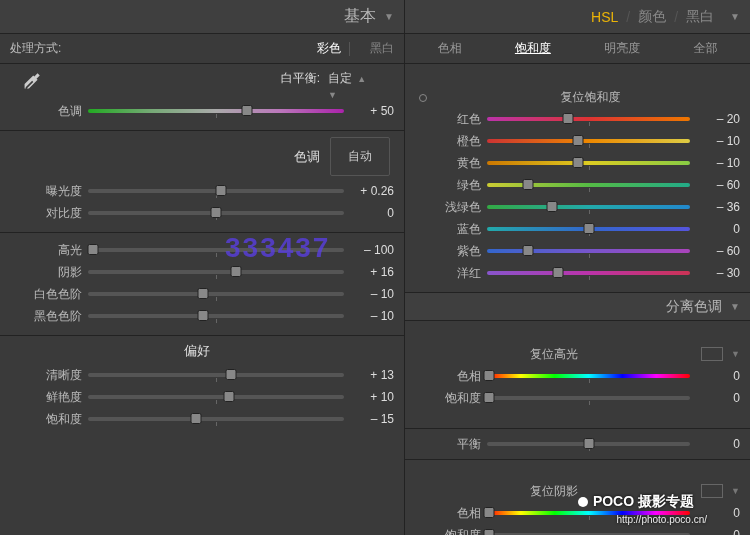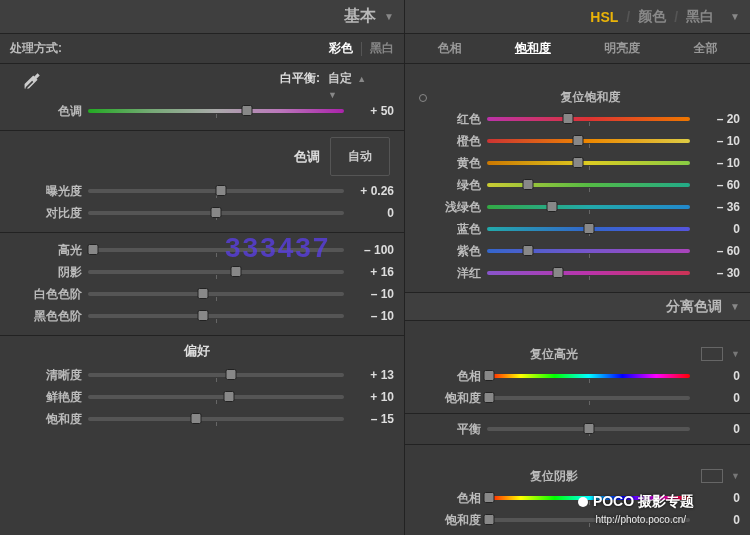--- a/index.html
+++ b/index.html
@@ -1,31 +1,31 @@
 <!DOCTYPE html>
 <html><head>
 <meta charset="utf-8">
 <style>
   * { box-sizing: border-box; margin: 0; padding: 0; font-family: "Microsoft YaHei", sans-serif; }
   body { background: #3a3a3a; color: #ccc; font-size: 12px; width: 750px; height: 535px; overflow: hidden; position: relative; }
-  .app { display: flex; height: 535px; font-weight: bold; }
+  .app { display: flex; height: 535px; }
   .left { width: 405px; border-right: 1px solid #222; }
   .right { width: 345px; }
   .panel-header {
     height: 34px; display: flex; align-items: center; justify-content: flex-end;
     padding: 0 10px; background: #3f3f3f; border-bottom: 1px solid #222;
     color: #b8b8b8; font-size: 16px;
   }
   .panel-header .tri { margin-left: 8px; color: #888; font-size: 10px; }
   .hsl-header { justify-content: flex-end; gap: 8px; color: #888; font-size: 14px; }
   .hsl-header .active { color: #eab308; }
   .hsl-header .sep { color: #555; }
   .subbar { display: flex; align-items: center; height: 30px; padding: 0 10px; border-bottom: 1px solid #222; }
   .subbar .lbl { color: #bbb; flex: 1; }
-  .subbar .opt { color: #888; margin-left: 0; cursor: pointer; }
+  .subbar .opt { color: #888; margin-left: 12px; cursor: pointer; }
   .subbar .opt.active { color: #fff; }
   .subbar .divider { width: 1px; height: 14px; background: #555; margin: 0 8px; }
   .tabs { display: flex; justify-content: space-around; align-items: center; height: 30px; border-bottom: 1px solid #222; padding: 0 6px; }
   .tabs .tab { color: #999; cursor: pointer; padding: 2px 6px; }
   .tabs .tab.active { color: #fff; text-decoration: underline; }
   .section { padding: 6px 10px 8px; border-bottom: 1px solid #222; }
   .section-head { display: flex; align-items: center; margin-bottom: 4px; }
   .section-head .title { flex: 1; text-align: right; color: #ddd; font-size: 13px; padding-right: 10px; }
   .section-head .autolabel { width: 60px; text-align: center; color: #ccc; font-size: 12px; border: 1px solid #555; border-radius: 2px; margin-right: 4px; padding: 10px 0; }
   .wb-row { display: flex; align-items: flex-start; height: 30px; }
@@ -54,21 +54,21 @@
   .sl-ticks::before { content:""; position:absolute; left:50%; width:1px; height:4px; background:#666; }
   .slider-row .sl-value { width: 50px; text-align: right; color: #ddd; padding-left: 6px; }
   .radio-dot { width: 8px; height: 8px; border: 1px solid #888; border-radius: 50%; margin: 2px 6px 0 4px; }
   .reset-head { display: flex; align-items: center; justify-content: flex-end; height: 22px; gap:8px;margin-top:16px; }
   .reset-head .rh-label { color: #bbb; flex:1; text-align:center; }
   .swatch { width: 22px; height: 14px; border: 1px solid #666; background: #3a3a3a; }
   .tri-sm { color: #777; font-size: 9px; }
   .watermark1 { position: absolute; left: 225px; top: 232px; color: #5a3eea; font-size: 28px; font-weight: bold; letter-spacing: 2px; opacity: 0.75; pointer-events: none; }
   .watermark2 { position: absolute; bottom: 24px; right: 56px; color: #fff; font-size: 14px; font-weight: bold; pointer-events: none; text-shadow: 0 0 3px #000; }
   .watermark2 .o { display:inline-block; width:10px; height:10px; border-radius:50%; background:#fff; vertical-align:middle; margin-right:1px; }
-  .watermark3 { position: absolute; bottom: 10px; right: 64px; color: #eee; font-size: 10px; pointer-events: none; text-shadow: 0 0 3px #000; }
+  .watermark3 { position: absolute; bottom: 10px; right: 43px; color: #eee; font-size: 10px; pointer-events: none; text-shadow: 0 0 3px #000; }
 </style>
 </head>
 <body>
 
 <div class="app">
 
   <div class="left">
     <div class="panel-header">
       <span>基本</span>
       <span class="tri">▼</span>
@@ -303,21 +303,21 @@
     </span>
     <span class="sl-value">– 30</span>
   </div>
         </div>
     </div>
 
     <div class="panel-header" style="height:28px;font-size:14px">
       <span>分离色调</span>
       <span class="tri">▼</span>
     </div>
-    <div class="section" style="padding-bottom:4px">
+    <div class="section" style="padding-bottom:19px">
       <div class="reset-head">
         <span class="rh-label">复位高光</span>
         <span class="swatch"></span>
         <span class="tri-sm">▼</span>
       </div>
       <div id="hl-rows">
           <div class="slider-row">
     <span class="sl-label">色相</span>
     <span class="sl-track-wrap">
       <span class="sl-track gradient-hue"></span>

